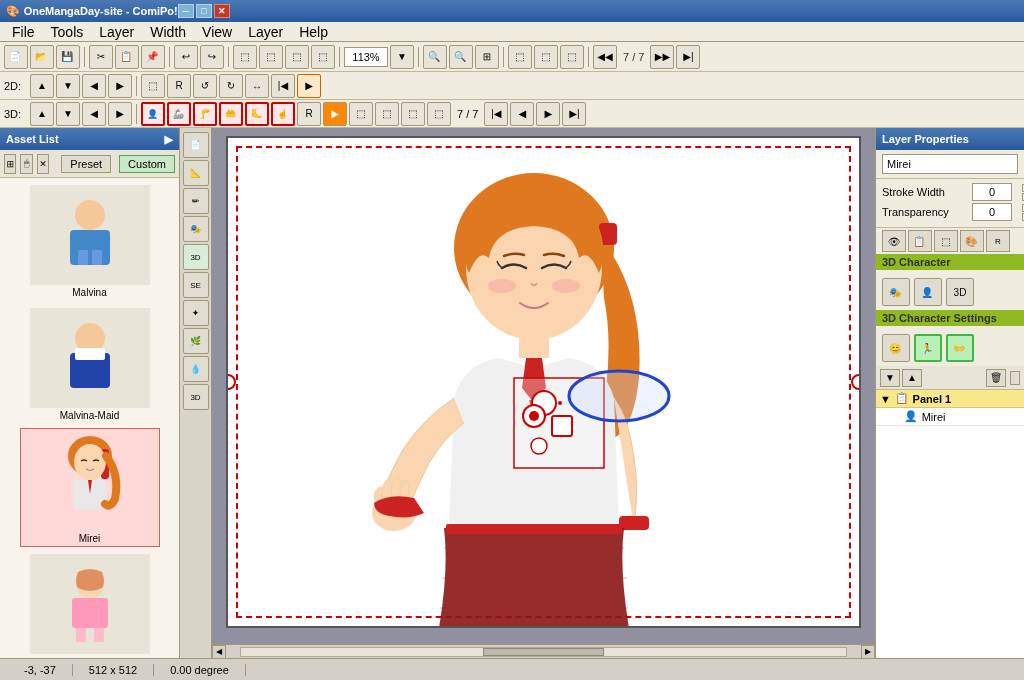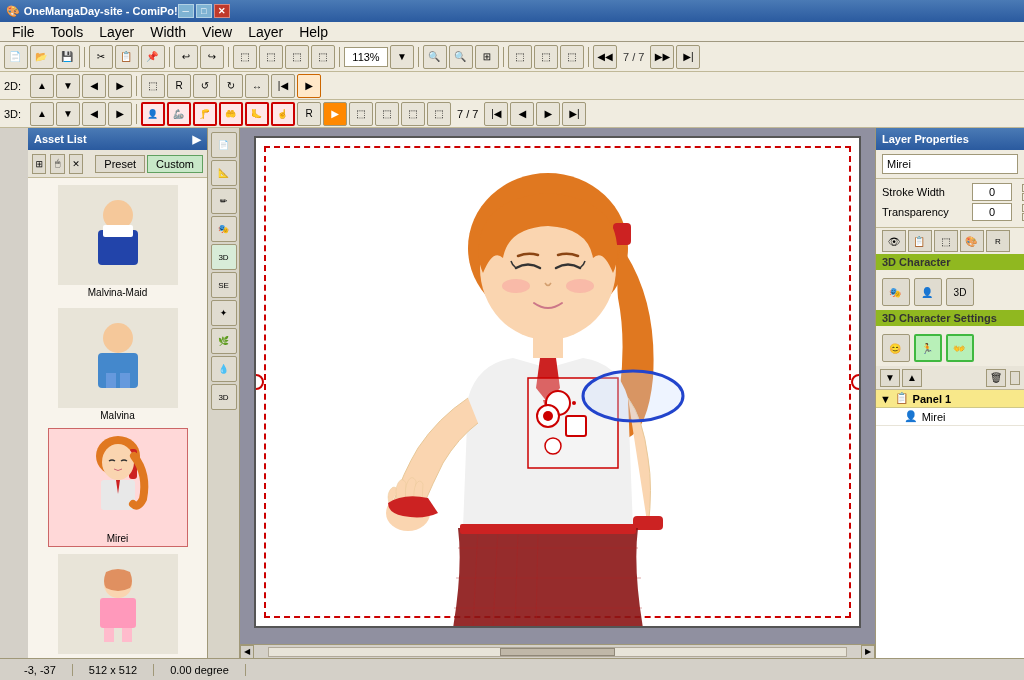--- a/index.html
+++ b/index.html
@@ -23,29 +23,29 @@
     .tb-sep { width: 1px; height: 20px; background: #a09878; margin: 0 2px; }
     .tb-label { font-size: 11px; color: #333; padding: 0 4px; }
     .zoom-input { width: 44px; height: 20px; border: 1px solid #a09878; text-align: center; font-size: 11px; background: white; }
 
     
     .toolbar-2d3d { background: #f0ece0; border-bottom: 1px solid #c0b898; height: 28px; display: flex; align-items: center; padding: 0 4px; gap: 2px; }
     .tb-2d3d-label { font-weight: normal; font-size: 11px; width: 24px; }
     .tb-btn-red { border: 2px solid #cc0000 !important; background: #ffe8e8 !important; }
 
     
-    #main { display: flex; height: calc(680px - 22px - 20px - 30px - 28px - 28px - 22px); padding-left: 28px; }
+    #main { display: flex; height: calc(680px - 22px - 20px - 30px - 28px - 28px - 22px); }
 
     
     #left-panel { width: 180px; background: #f0ece0; border-right: 1px solid #a09878; display: flex; flex-direction: column; }
     #left-header { background: linear-gradient(to bottom, #4a7ab5, #2a5a9f); color: white; height: 22px; display: flex; align-items: center; padding: 0 6px; font-size: 11px; font-weight: bold; }
     #left-header .arrow { margin-left: auto; cursor: pointer; }
     .asset-tools { height: 28px; background: #e8e4d8; border-bottom: 1px solid #c0b898; display: flex; align-items: center; padding: 0 4px; gap: 4px; }
     .asset-tool-btn { width: 20px; height: 20px; background: #e0dcd0; border: 1px solid #a09878; cursor: pointer; display: flex; align-items: center; justify-content: center; font-size: 9px; }
-    .preset-custom { display: flex; gap: 2px; margin-left: 8px; }
+    .preset-custom { display: flex; gap: 8px; margin-left: 8px; }
     .preset-btn { padding: 2px 8px; border: 1px solid #a09878; cursor: pointer; font-size: 11px; background: #e0dcd0; }
     .preset-btn.active { background: #c8e8c8; border-color: #60a060; }
     .char-select { height: 22px; margin: 2px 4px; border: 1px solid #a09878; font-size: 11px; width: calc(100% - 8px); }
     .asset-grid { flex: 1; overflow-y: auto; display: flex; flex-direction: column; align-items: center; padding: 4px; gap: 4px; background: #f8f4ec; }
     .asset-item { width: 140px; display: flex; flex-direction: column; align-items: center; cursor: pointer; padding: 2px; border: 1px solid transparent; }
     .asset-item.selected { background: #ffd8d8; border-color: #cc6666; }
     .asset-thumb { width: 120px; height: 100px; background: #e8e4d8; display: flex; align-items: center; justify-content: center; font-size: 30px; overflow: hidden; }
     .asset-label { font-size: 10px; text-align: center; margin-top: 2px; }
 
     
@@ -207,36 +207,36 @@
       <div class="preset-custom">
         <div class="preset-btn">Preset</div>
         <div class="preset-btn active">Custom</div>
       </div>
     </div>
     <div class="asset-grid">
       <div class="asset-item">
         <div class="asset-thumb">
           <svg width="80" height="80" viewBox="0 0 80 80">
             <circle cx="40" cy="20" r="15" fill="#f5c89a"></circle>
-            <rect x="20" y="35" width="40" height="35" rx="4" fill="#2244aa"></rect>
-            <rect x="25" y="30" width="30" height="12" rx="2" fill="#ffffff"></rect>
+            <rect x="20" y="35" width="40" height="35" rx="4" fill="#4488cc"></rect>
+            <rect x="28" y="55" width="10" height="15" fill="#6699dd"></rect>
+            <rect x="42" y="55" width="10" height="15" fill="#6699dd"></rect>
           </svg>
         </div>
-        <span class="asset-label">Malvina-Maid</span>
+        <span class="asset-label">Malvina</span>
       </div>
       <div class="asset-item">
         <div class="asset-thumb">
           <svg width="80" height="80" viewBox="0 0 80 80">
             <circle cx="40" cy="20" r="15" fill="#f5c89a"></circle>
-            <rect x="20" y="35" width="40" height="35" rx="4" fill="#4488cc"></rect>
-            <rect x="28" y="55" width="10" height="15" fill="#6699dd"></rect>
-            <rect x="42" y="55" width="10" height="15" fill="#6699dd"></rect>
+            <rect x="20" y="35" width="40" height="35" rx="4" fill="#2244aa"></rect>
+            <rect x="25" y="30" width="30" height="12" rx="2" fill="#ffffff"></rect>
           </svg>
         </div>
-        <span class="asset-label">Malvina</span>
+        <span class="asset-label">Malvina-Maid</span>
       </div>
       <div class="asset-item selected">
         <div class="asset-thumb" style="background:#ffd8d8;">
           <svg width="90" height="95" viewBox="0 0 90 95">
 
             <ellipse cx="45" cy="22" rx="22" ry="20" fill="#e07820"></ellipse>
             <rect x="56" y="15" width="8" height="30" rx="3" fill="#cc2222"></rect>
 
             <ellipse cx="45" cy="28" rx="16" ry="18" fill="#fad5b0"></ellipse>
 

